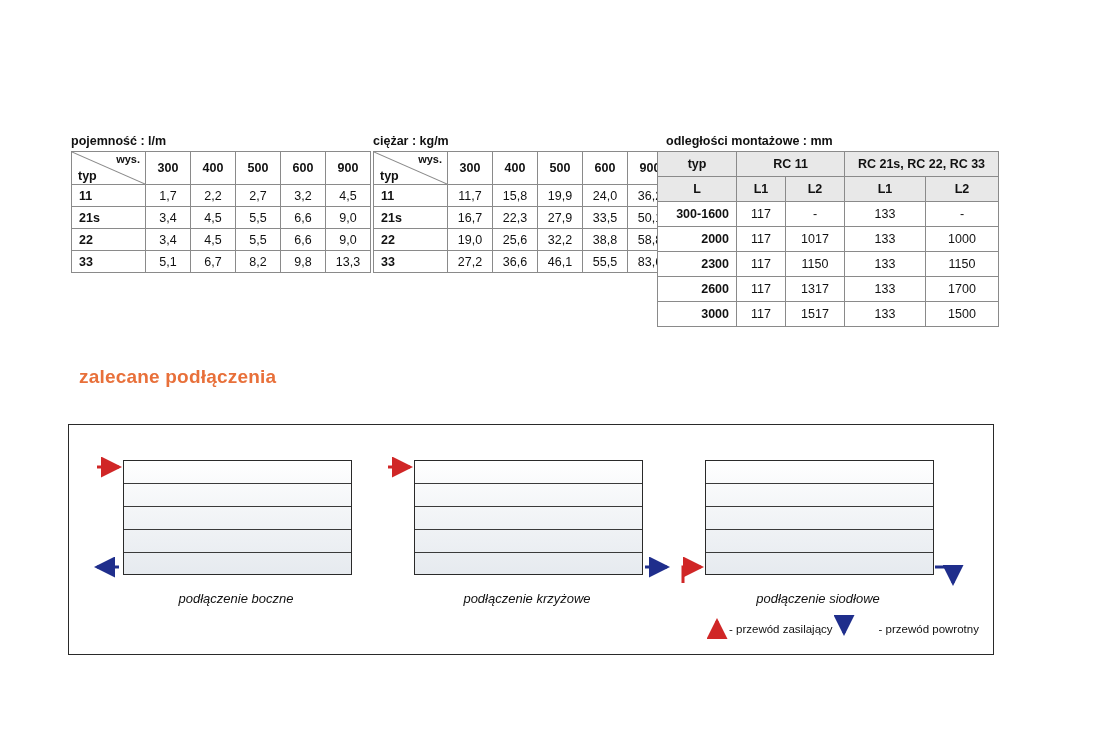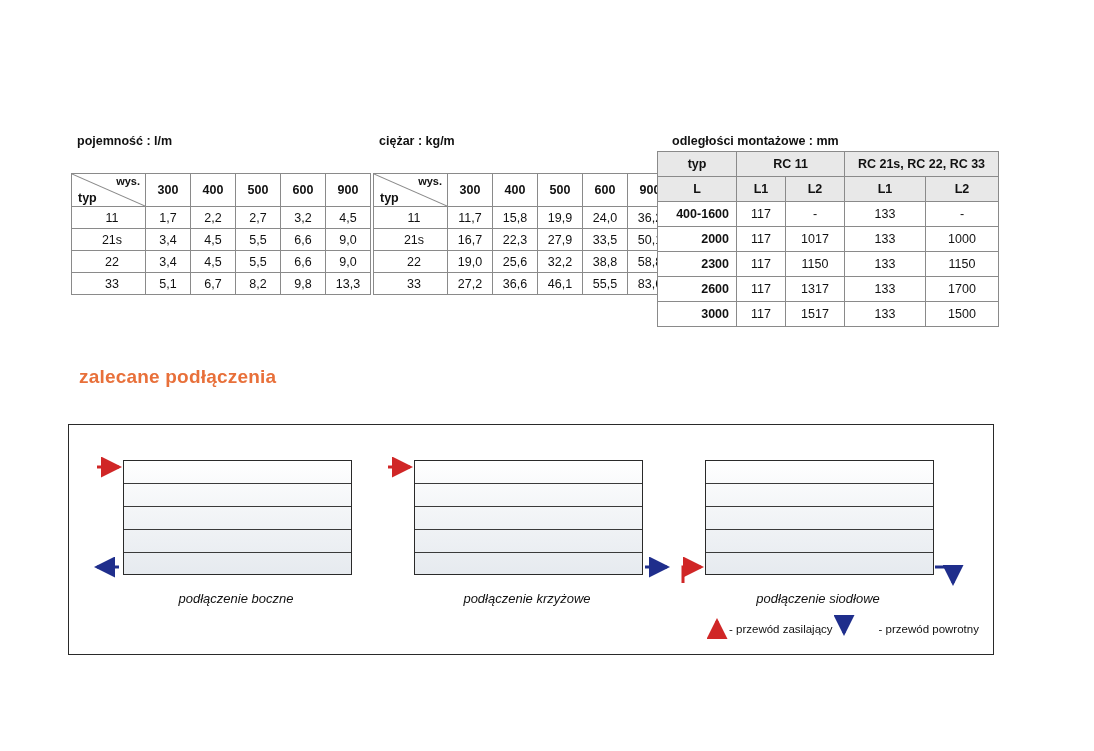--- a/index.html
+++ b/index.html
@@ -31,21 +31,20 @@
     letter-spacing: 0.2px;
   }
   #heading-1 { left: 71px; top: 72px; }
   #heading-2 { left: 79px; top: 366px; }
 
   .tbl-caption {
     position: absolute;
     font-size: 12.5px;
     font-weight: bold;
     color: #111;
-    margin-left: 6px;
   }
   #cap-1 { left: 71px; top: 134px; }
   #cap-2 { left: 373px; top: 134px; }
   #cap-3 { left: 666px; top: 134px; }
 
   table {
     border-collapse: collapse;
     font-size: 12.5px;
   }
   table td, table th {
@@ -53,21 +52,20 @@
     padding: 0;
     text-align: center;
     font-weight: normal;
     color: #111;
     background: #ffffff;
   }
 
   
   .tbl-ab {
     position: absolute;
-    margin-top: 22px;
   }
   #tbl-pojemnosc { left: 71px; top: 151px; }
   #tbl-ciezar { left: 373px; top: 151px; }
 
   .tbl-ab td, .tbl-ab th {
     height: 21px;
     width: 44px;
   }
   .tbl-ab .corner {
     width: 66px;
@@ -75,22 +73,22 @@
     position: relative;
     padding: 0;
   }
   .tbl-ab .hdr-row td {
     font-weight: bold;
     height: 32px;
     vertical-align: middle;
   }
   .tbl-ab .rowlbl {
     width: 66px;
-    font-weight: normal;
-    text-align: center;
+    font-weight: bold;
+    text-align: left;
     padding-left: 7px;
   }
   .corner-inner {
     position: absolute;
     inset: 0;
     overflow: hidden;
   }
   .corner-line {
     position: absolute;
     left: 0; top: 0;
@@ -327,21 +325,21 @@
       <td class="g" colspan="2">RC 21s, RC 22, RC 33</td>
     </tr>
     <tr>
       <td class="g">L</td>
       <td class="g c-l1a">L1</td>
       <td class="g c-l2a">L2</td>
       <td class="g c-l1b">L1</td>
       <td class="g c-l2b">L2</td>
     </tr>
     <tr>
-      <td class="rowlbl">400-1600</td>
+      <td class="rowlbl">300-1600</td>
       <td>117</td>
       <td>-</td>
       <td>133</td>
       <td>-</td>
     </tr>
     <tr>
       <td class="rowlbl">2000</td>
       <td>117</td>
       <td>1017</td>
       <td>133</td>

